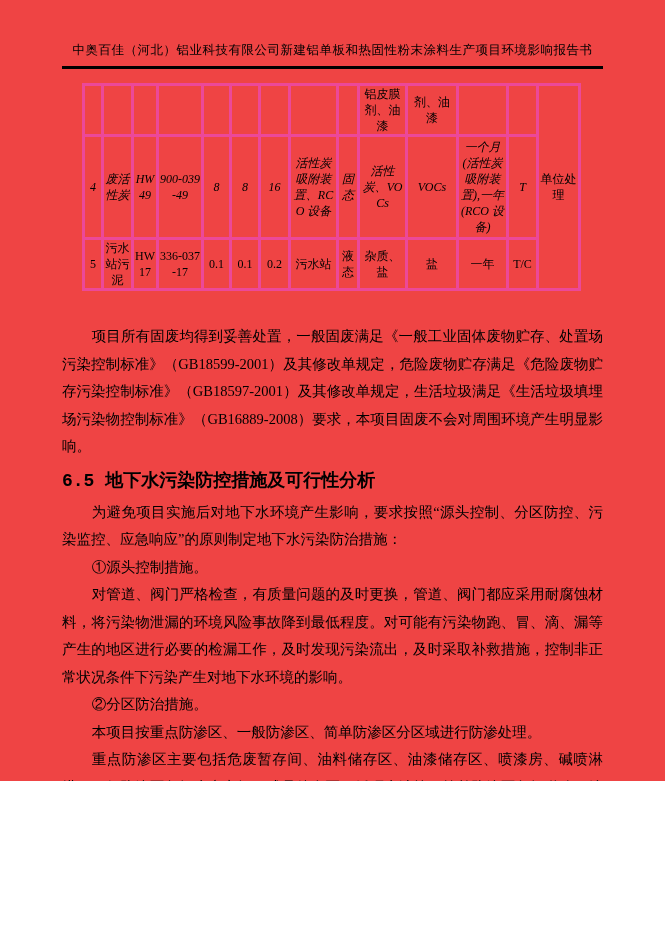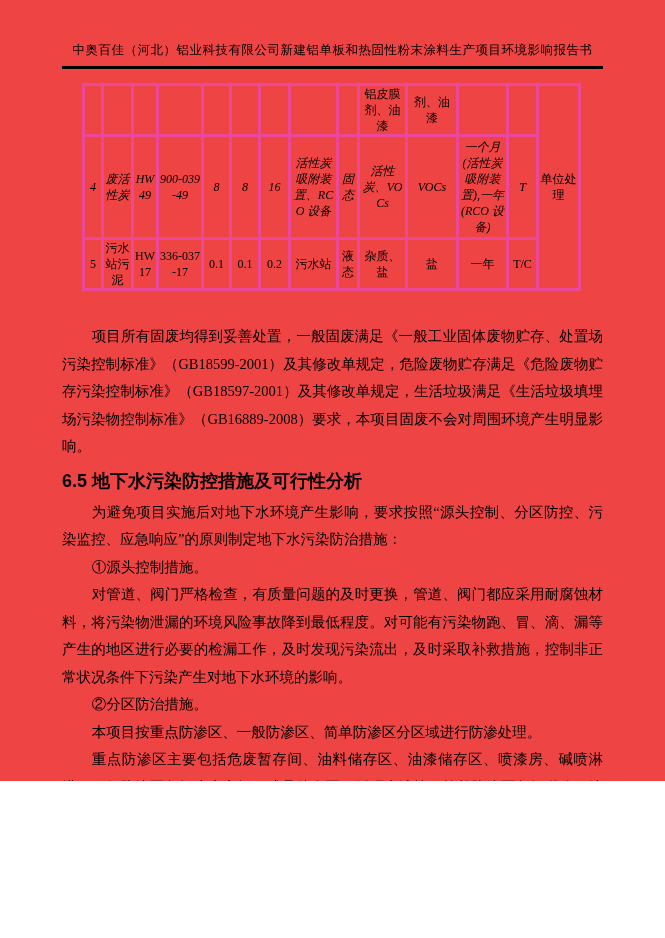--- a/index.html
+++ b/index.html
@@ -25,21 +25,21 @@
     overflow:hidden; word-break:break-all; }
   tr.r-cont td { height:28px; }
   tr.r4 td { height:103px;font-style:italic; }
   tr.r5 td { height:49px; }
   td.vtop { vertical-align:top; padding-top:3px; }
 
   
   .body-text { position:absolute; top:283px; left:62px; width:541px;
     font-size:14.5px; line-height:27.5px; text-align:justify;margin-top:40px; }
   .body-text p { text-indent:2.05em; }
-  .section-heading { font-family:Liberation Sans, sans-serif;
+  .section-heading { font-family:Liberation Mono, monospace;
     font-weight:bold; font-size:18px; line-height:26px;
     margin-top:7px; margin-bottom:5px; text-align:left; }
 
   
   .footer-rule { position:absolute; top:874px; left:62px; width:522px; height:5px; background:#000; }
   .page-number { position:absolute; top:883px; left:44px; font-size:10.5px; }
 </style>
 </head>
 <body>
 

